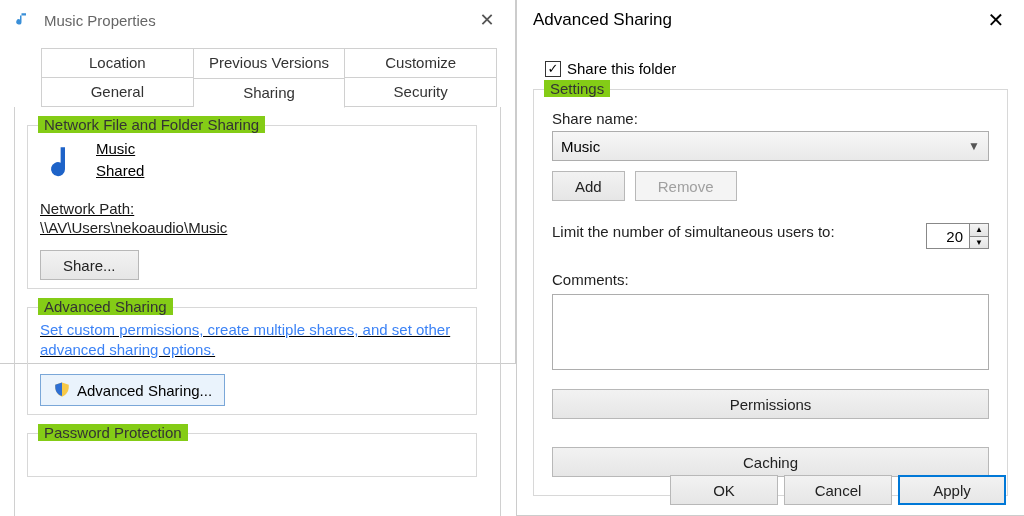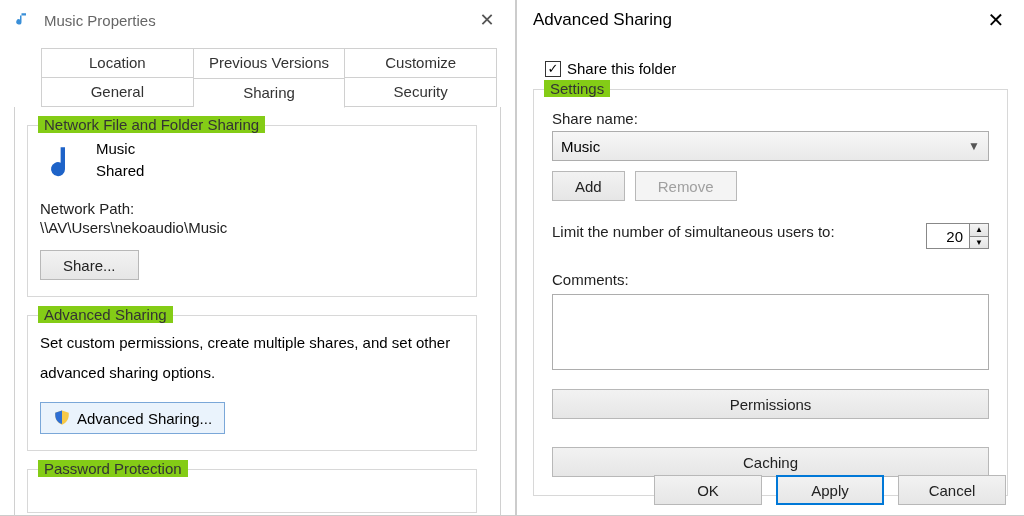--- a/index.html
+++ b/index.html
@@ -1,19 +1,19 @@
 <!DOCTYPE html>
 <html><head>
 <meta charset="utf-8">
 <style>
 * { box-sizing: border-box; font-family: "Segoe UI", Tahoma, sans-serif; font-size: 15px; }
 body { margin: 0; background: #fff; width: 1024px; height: 516px; overflow: hidden; display: flex; }
 
 .dialog { background: #fff; border: 1px solid #ccc; position: relative; }
-.dlg-left { width: 516px; height: 516px; border-top: none; border-left: none;}
+.dlg-left { width: 516px; height: 364px; border-top: none; border-left: none;}
 .dlg-right { width: 508px; height: 516px; border-top:none; border-right:none;}
 
 .titlebar { height: 40px; display: flex; align-items: center; padding: 0 6px; }
 .titlebar .title { flex: 1; color: #666; padding-left: 4px; }
 .close-x { width: 44px; height: 32px; display:flex; align-items:center; justify-content:center; color:#555; font-size:18px; cursor:pointer;}
 .dlg-right .titlebar .title { color: #000; font-size:17px; padding-left:10px;}
 .dlg-right .close-x { color:#000; font-size:20px; font-weight:300;}
 
 .note-icon { width:22px; height:22px; margin-left:6px; margin-right:6px; display:inline-flex; align-items:center; justify-content:center;}
 .note-icon svg { width:18px; height:18px; }
@@ -25,38 +25,38 @@
 .row2 .tab { flex:1; }
 .row1 .tab { border-bottom:none; }
 .tab + .tab { border-left:none; }
 .row2 { }
 .tab.active { background:#fff; border-bottom:1px solid #fff; z-index:2; position:relative; top:1px;}
 .tabcontent { border:1px solid #d0d0d0; border-top:none; margin:0 14px; height:430px; padding:10px 12px; position:relative;}
 .tabstrip .row2 .tab { border-top:1px solid #d0d0d0;}
 .tabstrip .row2 .tab.active { border-top:1px solid #d0d0d0; }
 .tabstrip .row2 { margin-top:-1px; }
 
-.group { border:1px solid #d8d8d8; margin:8px 11px 18px 0; padding:12px 12px 16px 12px; position:relative; }
+.group { border:1px solid #d8d8d8; margin:8px 11px 18px 0; padding:12px 12px 8px 12px; position:relative;text-decoration:underline; }
 .group-title { position:absolute; top:-10px; left:10px; background:#84cc16; padding:0 6px; color:#333; }
 
 .big-note { width:42px; height:42px; float:left; margin:4px 2px 4px 4px;}
 .big-note svg { width:42px; height:42px; }
 
 .kv { margin-left: 56px; }
 .kv div { line-height:22px; }
 
 .label { color:#222; margin:6px 0 2px 0; }
 .path { color:#222; }
 
 .winbtn { background: linear-gradient(#f2f2f2,#e6e6e6); border:1px solid #b8b8b8; height:30px; padding:0 18px; color:#222; cursor:pointer; font-size:15px;}
 .winbtn:focus, .winbtn.default { border:1px solid #0078d7; box-shadow: inset 0 0 0 1px #0078d7; outline:none;}
 .winbtn.small { padding:0 22px;}
 .winbtn[disabled] { color:#a0a0a0; background:#f4f4f4; cursor:default;}
 
-.desc { color:#000000; line-height:30px; }
+.desc { color:#3b82f6; line-height:20px; }
 
 .adv-btn { display:inline-flex; align-items:center; gap:6px; border:1px solid #7aa7d8; background:#eaf3fc; height:32px; padding:0 12px; cursor:pointer;}
 .shield { width:18px; height:18px; }
 
 
 .body-r { padding: 10px 16px 0 16px; }
 .chk { display:flex; align-items:center; gap:6px; margin:10px 0 12px 12px;}
 .chkbox { width:16px; height:16px; border:1px solid #333; display:inline-flex; align-items:center; justify-content:center; font-size:13px; line-height:1; cursor:pointer;}
 .chkbox.checked::after{ content:"✓"; }
 
@@ -68,21 +68,21 @@
 .row-btns { display:flex; gap:10px; margin-top:10px;}
 .limit-row { display:flex; margin-top:22px; }
 .limit-row .label { flex:1; margin:0;}
 .spinner { display:flex; align-items:stretch; border:1px solid #888; height:26px;}
 .spinner input { width:42px; border:none; text-align:right; padding-right:6px; font-size:15px; outline:none;}
 .spin-btns { display:flex; flex-direction:column; border-left:1px solid #888;}
 .spin-btns div { width:18px; flex:1; display:flex; align-items:center; justify-content:center; font-size:8px; background:linear-gradient(#f4f4f4,#e4e4e4); cursor:pointer;}
 .spin-btns div + div { border-top:1px solid #888;}
 .comments { width:100%; height:76px; border:1px solid #adadad; resize:none; margin-top:4px; outline:none; font-family:inherit;}
 .perm-row { display:flex; gap:28px; margin-top:16px;flex-direction:column;}
-.btnbar { position:absolute; right:18px; bottom:10px; display:flex; gap:14px;}
+.btnbar { position:absolute; right:18px; bottom:10px; display:flex; gap:6px;}
 .btnbar .winbtn { width:108px; padding:0;}
 </style>
 </head>
 <body>
 
 <div class="dialog dlg-left">
   <div class="titlebar">
     <span class="note-icon">
       <svg viewBox="0 0 24 24">
           <path fill="#3a8fd8" d="M10 3v11.5a3.5 3.5 0 1 1-2-3.16V6h8V3h-6z"></path>
@@ -194,16 +194,16 @@
 
       <div class="perm-row">
         <button class="winbtn">Permissions</button>
         <button class="winbtn">Caching</button>
       </div>
     </div>
   </div>
 
   <div class="btnbar">
     <button class="winbtn">OK</button>
+    <button class="winbtn">Cancel</button>
     <button class="winbtn default">Apply</button>
-    <button class="winbtn">Cancel</button>
   </div>
 </div>
 
 </body></html>

